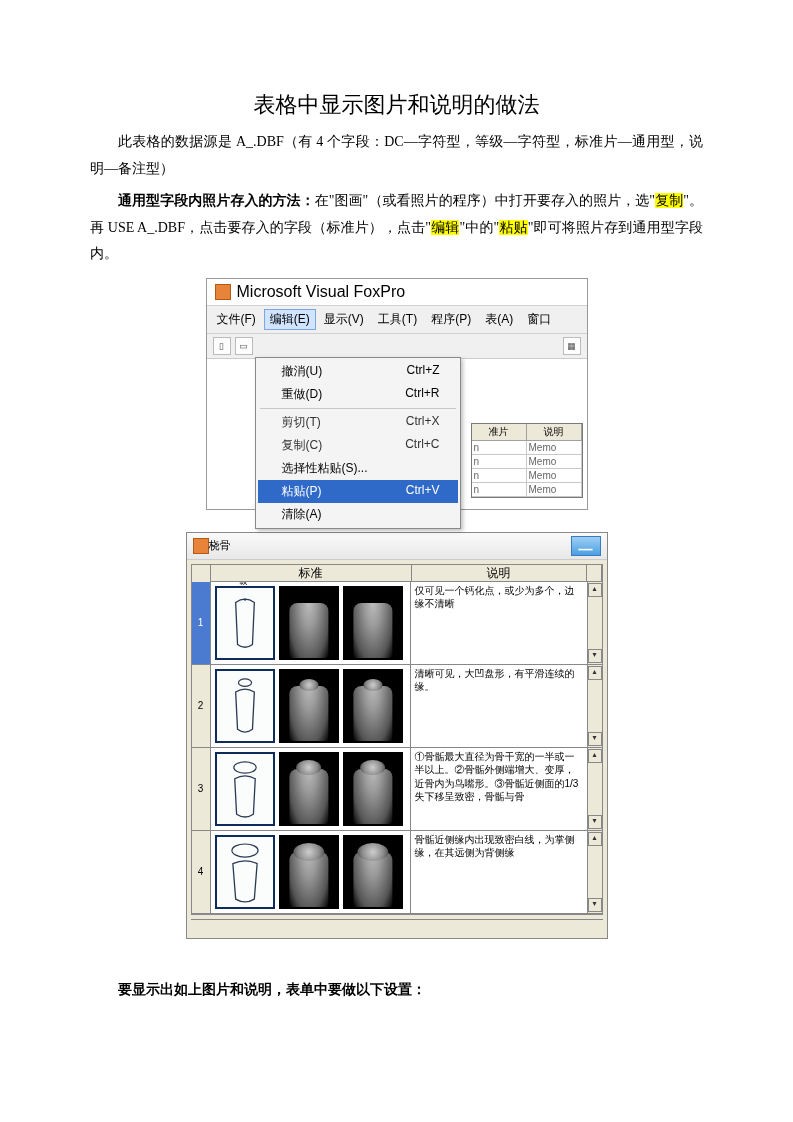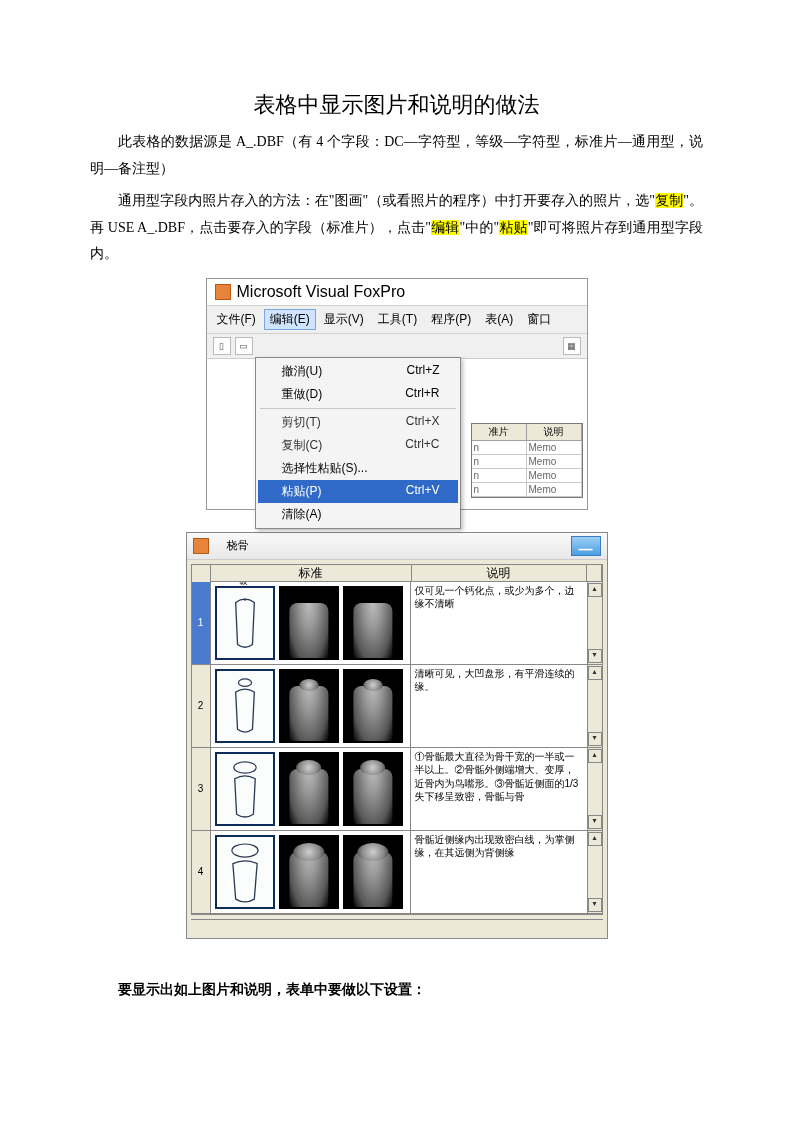--- a/index.html
+++ b/index.html
@@ -22,21 +22,21 @@
     margin-bottom: 9px;
   }
   .para {
     font-size: 14px;
     line-height: 1.9;
     text-align: justify;
     margin: 0 0 6px 0;
   }
   .indent { text-indent: 2em; }
   .hl { background: #ffff00; }
-  .bold { font-weight: normal; }
+  .bold { font-weight: bold; }
 
   
   .shot1 {
     width: 380px;
     margin: 10px auto 22px auto;
     border: 1px solid #999;
     background: #f4f4f4;
     font-family: "Tahoma", "SimSun", sans-serif;
     font-size: 12px;
   }
@@ -163,21 +163,21 @@
     font-size: 11px;
   }
   .shot2 .win-title {
     display: flex;
     align-items: center;
     justify-content: space-between;
     background: linear-gradient(#fafafa,#e8e8e8);
     border-bottom: 1px solid #ccc;
     padding: 3px 6px;
   }
-  .shot2 .win-title .left { display: flex; align-items: center; gap: 18px; }
+  .shot2 .win-title .left { display: flex; align-items: center; gap: 0; }
   .min-btn {
     width: 28px; height: 18px;
     background: linear-gradient(#9ecff5,#4b9fe3);
     border: 1px solid #3a7bbf;
     display: flex; align-items: flex-end; justify-content: center;
     color: #fff; font-weight: bold; font-size: 14px; line-height: 12px;
   }
   .grid-wrap {
     display: flex;
     background: #fff;

